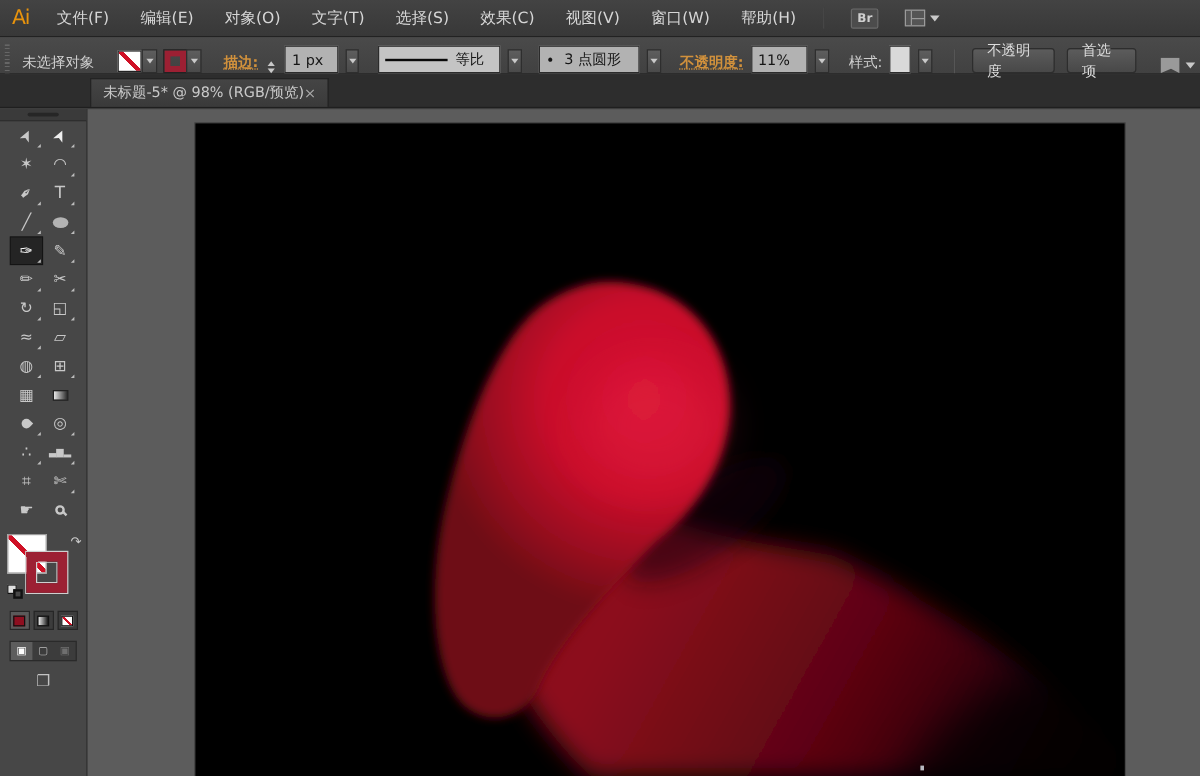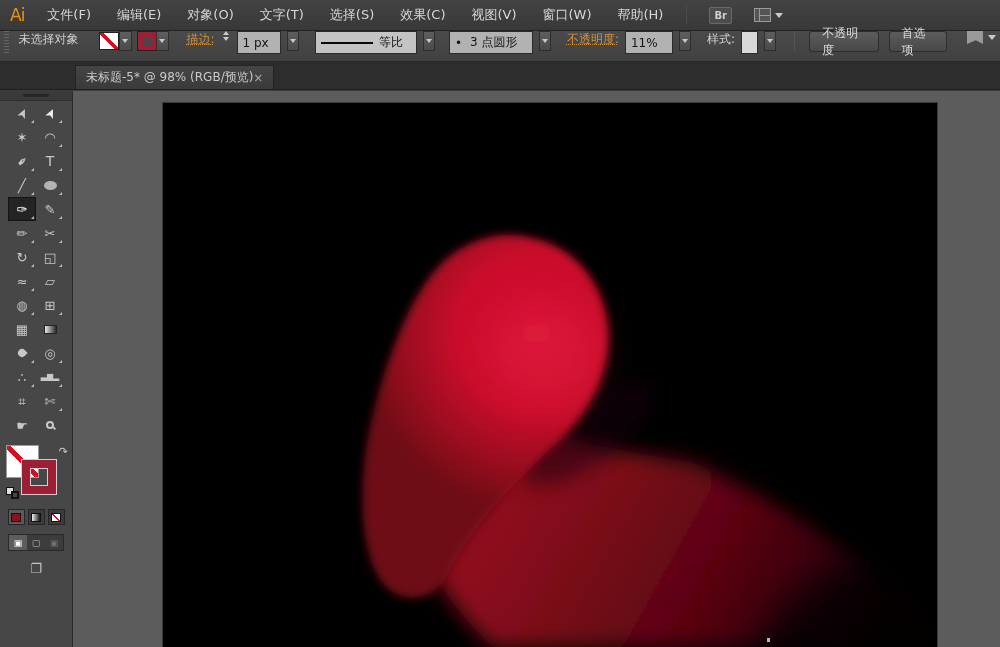--- a/index.html
+++ b/index.html
@@ -21,26 +21,26 @@
     position:relative; }
   .ws-icon:before { content:""; position:absolute; left:4px; top:0; bottom:0;
     width:1px; background:#9a9a9a; }
   .ws-icon:after { content:""; position:absolute; left:5px; right:0; top:6px;
     height:1px; background:#9a9a9a; }
   .caret { width:0; height:0; border-left:4px solid transparent;
     border-right:4px solid transparent; border-top:5px solid #c9c9c9; }
 
   
   .controlbar { height:31px; background:linear-gradient(#4a4a4a,#414141);
-    border-bottom:1px solid #282828; display:flex; align-items:flex-start;
+    border-bottom:1px solid #282828; display:flex; align-items:flex-end;
     padding:0 4px; gap:6px; color:#cfcfcf; font-size:12px; }
   .grip { width:5px; height:24px; margin-right:4px;
     background:repeating-linear-gradient(#666 0 1px,transparent 1px 3px); }
   .cb-label { color:#cfcfcf; white-space:nowrap; }
-  .cb-link { color:#d1913c; text-decoration:underline dotted; white-space:nowrap; }
+  .cb-link { color:#d1913c; text-decoration:underline dotted; white-space:nowrap;font-weight:bold; }
   .swatch-ctl { display:flex; align-items:center; }
   .sw-none { width:20px; height:18px; background:
     linear-gradient(45deg,transparent 43%,#cf1025 43%,#cf1025 57%,transparent 57%),#fff;
     border:1px solid #222; }
   .sw-ring { width:18px; height:18px; border:5px solid #9c2033; background:transparent;
     outline:1px solid #222; }
   .dd-btn { width:13px; height:20px; background:linear-gradient(#5e5e5e,#4a4a4a);
     border:1px solid #2e2e2e; display:flex; align-items:center; justify-content:center; }
   .dd-btn .caret { border-left-width:3px; border-right-width:3px; border-top-width:4px; }
   .spin { display:flex; flex-direction:column; justify-content:center; gap:2px;

